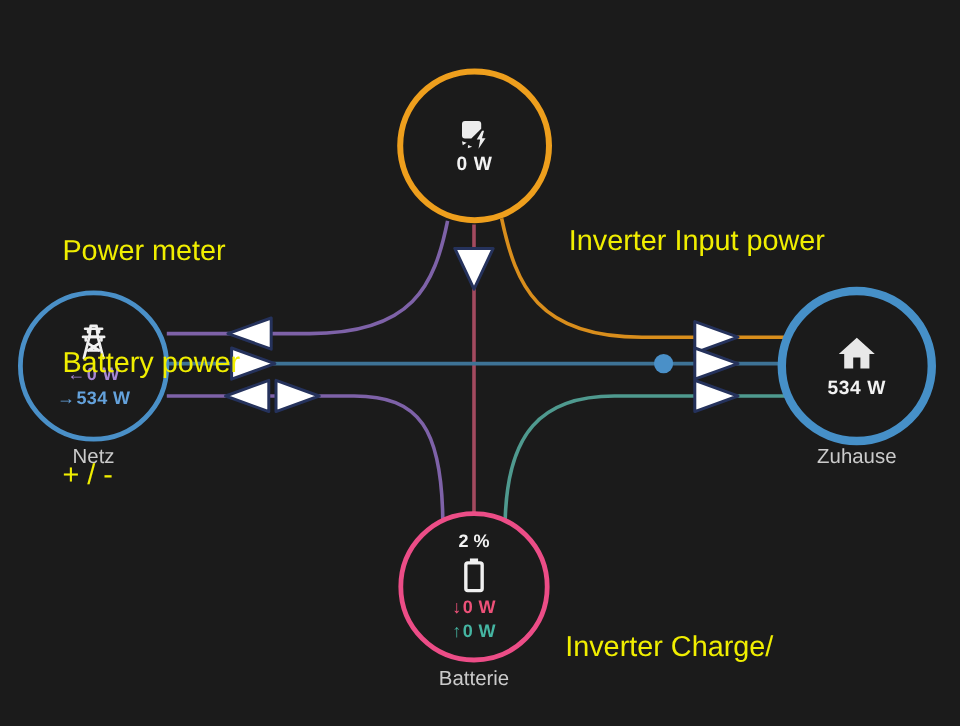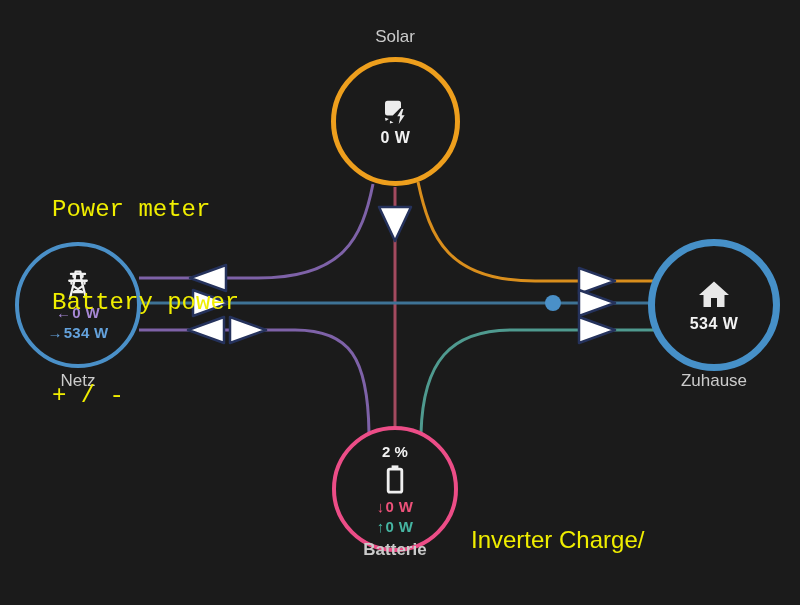--- a/index.html
+++ b/index.html
@@ -20,23 +20,23 @@
   .row .arr{font-size:15px;font-weight:bold;}
   .grid-return{color:#a687d4;}
   .grid-consumption{color:#64a2dc;}
   .batt-charge{color:#ee5179;}
   .batt-discharge{color:#45b5a2;}
   .soc{color:#f2f2f2;font-size:15px;font-weight:bold;}
   .node-label{position:absolute;width:200px;text-align:center;color:#cbcbcb;font-size:17px;}
   .label-solar{left:295px;top:27px;}
   .label-grid{left:-22px;top:371px;}
   .label-home{left:614px;top:371px;}
-  .label-battery{left:295px;top:540px;font-weight:bold;}
+  .label-battery{left:295px;top:556px;}
   .annotation{position:absolute;color:#f0ee00;font-size:24px;font-weight:500;line-height:31px;white-space:pre;}
-  .ann-power-meter{left:52px;top:132px;font-family:Liberation Mono, monospace;}
+  .ann-power-meter{left:52px;top:132px;}
   .ann-inverter{left:474px;top:123px;}
   .ann-battery{left:471px;top:462px;}
 </style>
 </head>
 <body>
 
 <div class="canvas">
 
   <svg class="lines" width="800" height="605" viewBox="0 0 800 605">
     <path class="flow" d="M 373,184 C 362,238 344,278 258,278 L 139,278" stroke="#7e62a8"></path>
@@ -51,21 +51,20 @@
     <polygon class="arrow" points="226,265 226,291 190,278"></polygon>
     <polygon class="arrow" points="193,290 193,316 229,303"></polygon>
     <polygon class="arrow" points="224,317 224,343 188,330"></polygon>
     <polygon class="arrow" points="230,317 230,343 266,330"></polygon>
     <polygon class="arrow" points="379,207 411,207 395,241"></polygon>
     <polygon class="arrow" points="579,268 579,294 615,281"></polygon>
     <polygon class="arrow" points="579,290 579,316 615,303"></polygon>
     <polygon class="arrow" points="579,317 579,343 615,330"></polygon>
   </svg>
 
-  <div class="node-label label-solar">Solar</div>
 
   <div class="node node-solar">
     <span class="icon">
       <svg width="30" height="30" viewBox="0 0 24 24">
         <path fill="#ededed" d="M5.2,3 H14 q2,0 2,2 V8.2 L9.4,14.8 H5.2 q-2,0 -2,-2 V5 q0,-2 2,-2 Z"></path>
         <path fill="#ededed" d="M3.2,16.6 l3.1,0.9 -2.6,1.7 z M7.2,19 l2.8,1.3 -2.9,0.9 z"></path>
         <path fill="#ededed" d="M16.6,9.5 L13,15.4 h2.3 L14.2,21.5 L18.9,14.6 h-2.4 L17.9,9.5 Z"></path>
       </svg>
     </span>
     <span class="value">0 W</span>
@@ -120,20 +119,23 @@
     </span>
   </div>
   <div class="node-label label-battery">Batterie</div>
 
   <div class="annotation ann-power-meter">
     <div>Power meter</div>
     <div>Battery power</div>
     <div>+ / -</div>
   </div>
 
+  <div class="annotation ann-inverter">
+    <div>Inverter Input power</div>
+  </div>
 
   <div class="annotation ann-battery">
     <div>Inverter Charge/</div>
     
     
   </div>
 
 </div>
 
 </body></html>

